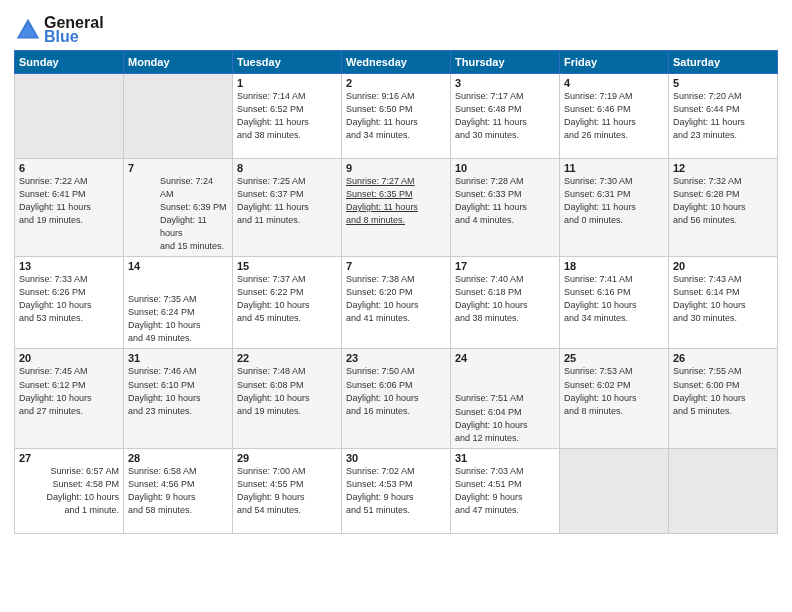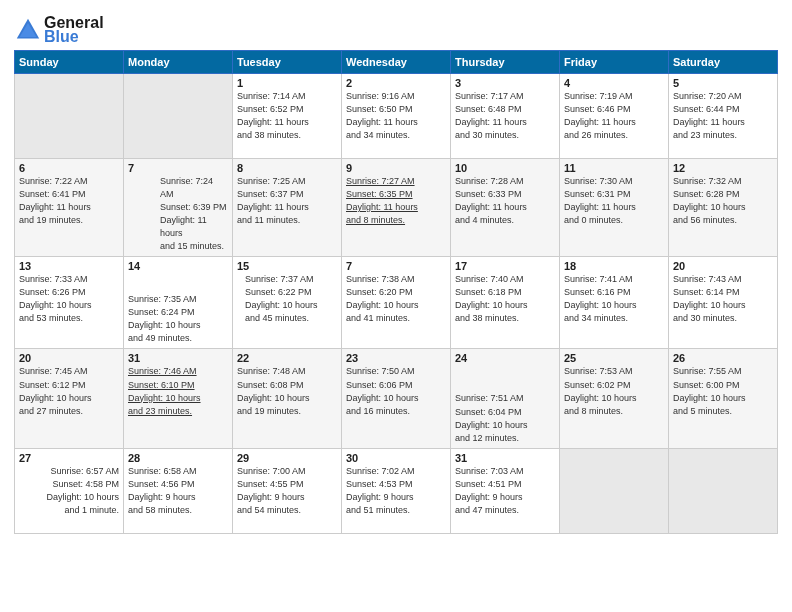--- a/index.html
+++ b/index.html
@@ -217,21 +217,21 @@
           </td>
           <td>
             <span class="day-num">14</span>
             <div class="day-info" style="white-space: pre-line; margin-top: 21px;">Sunrise: 7:35 AM
 Sunset: 6:24 PM
 Daylight: 10 hours
 and 49 minutes.</div>
           </td>
           <td>
             <span class="day-num">15</span>
-            <div class="day-info" style="white-space: pre-line; margin-left: 8px;">Sunrise: 7:37 AM
+            <div class="day-info" style="white-space: pre-line;">Sunrise: 7:37 AM
 Sunset: 6:22 PM
 Daylight: 10 hours
 and 45 minutes.</div>
           </td>
           <td>
             <span class="day-num">7</span>
             <div class="day-info" style="white-space: pre-line;">Sunrise: 7:38 AM
 Sunset: 6:20 PM
 Daylight: 10 hours
 and 41 minutes.</div>
@@ -261,21 +261,21 @@
         <tr>
           <td>
             <span class="day-num">20</span>
             <div class="day-info" style="white-space: pre-line;">Sunrise: 7:45 AM
 Sunset: 6:12 PM
 Daylight: 10 hours
 and 27 minutes.</div>
           </td>
           <td>
             <span class="day-num">31</span>
-            <div class="day-info" style="white-space: pre-line; text-decoration: underline;">Sunrise: 7:46 AM
+            <div class="day-info" style="white-space: pre-line;">Sunrise: 7:46 AM
 Sunset: 6:10 PM
 Daylight: 10 hours
 and 23 minutes.</div>
           </td>
           <td>
             <span class="day-num">22</span>
             <div class="day-info" style="white-space: pre-line;">Sunrise: 7:48 AM
 Sunset: 6:08 PM
 Daylight: 10 hours
 and 19 minutes.</div>

